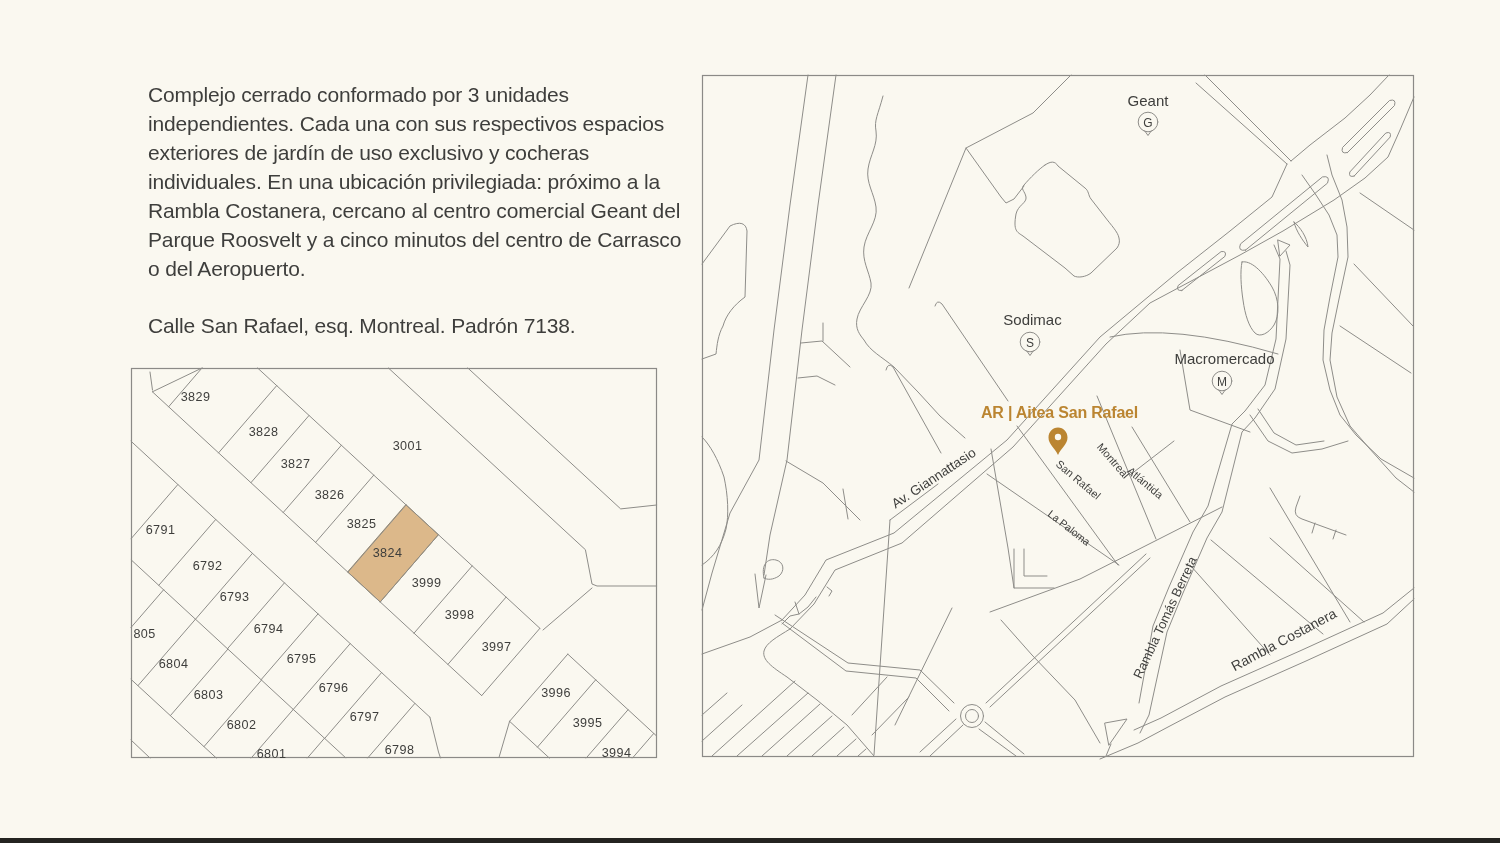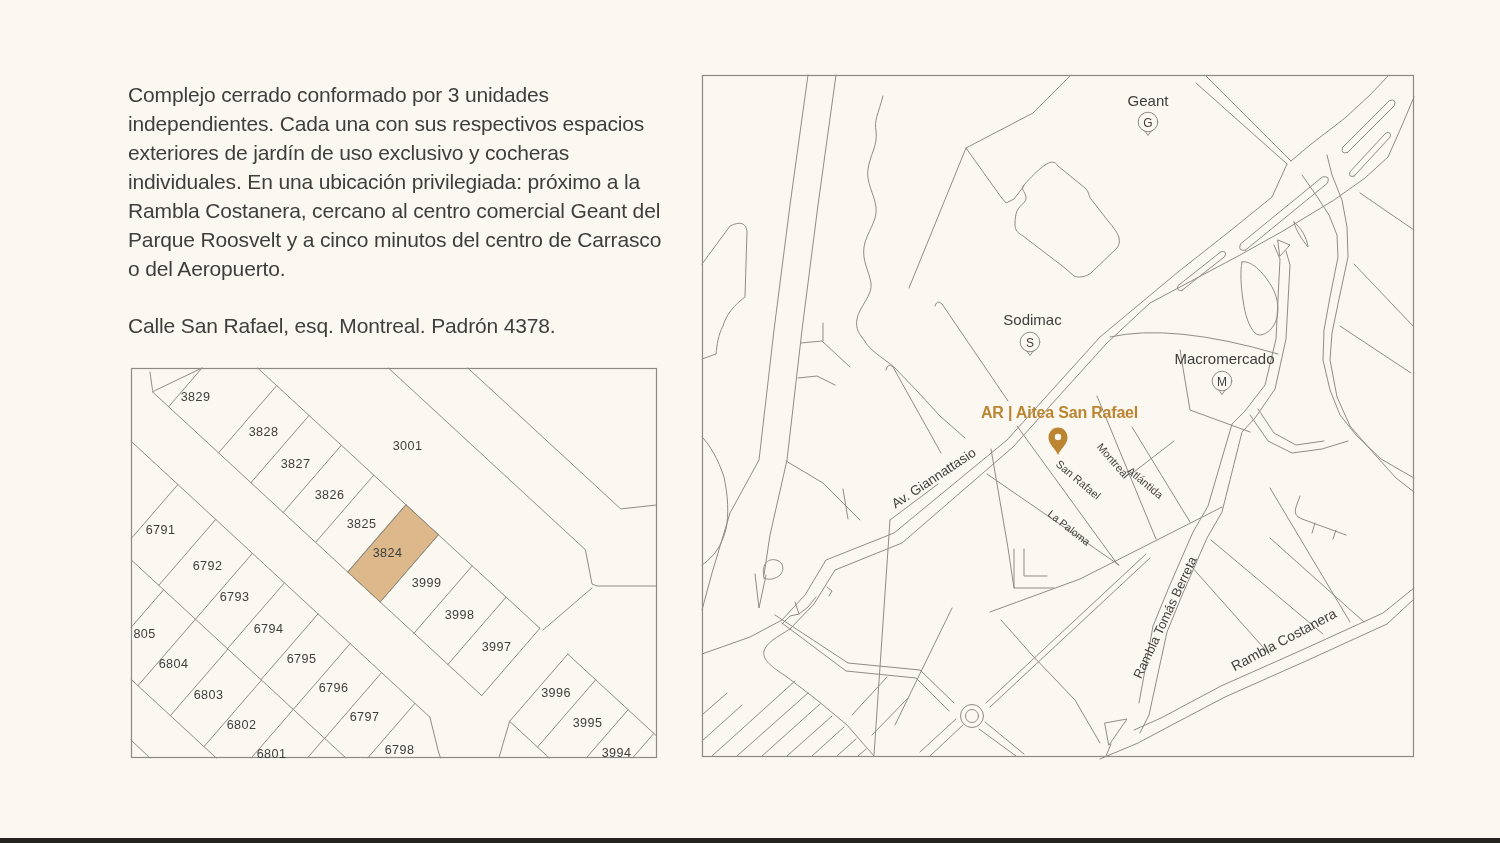--- a/index.html
+++ b/index.html
@@ -1,27 +1,27 @@
 <!DOCTYPE html>
 <html><head>
 <meta charset="utf-8">
 <style>
 html,body{margin:0;padding:0;width:1500px;height:843px;background:#faf8f0;overflow:hidden;}
 body{position:relative;font-family:"Liberation Sans",sans-serif;}
-.txt{position:absolute;left:128px;color:#3e3e3c;font-size:21px;line-height:29.1px;letter-spacing:-0.15px;}
+.txt{position:absolute;left:148px;color:#3e3e3c;font-size:21px;line-height:29.1px;letter-spacing:-0.15px;}
 svg{position:absolute;display:block;overflow:visible;}
 svg .ln{fill:none;stroke:#8e8d89;stroke-width:1;stroke-linejoin:round;stroke-linecap:round;}
 svg text{font-family:"Liberation Sans",sans-serif;fill:#3e3e3c;}
 </style>
 </head>
 <body>
 
 <div class="txt" style="top:79.9px;">Complejo cerrado conformado por 3 unidades<br>independientes. Cada una con sus respectivos espacios<br>exteriores de jardín de uso exclusivo y cocheras<br>individuales. En una ubicación privilegiada: próximo a la<br>Rambla Costanera, cercano al centro comercial Geant del<br>Parque Roosvelt y a cinco minutos del centro de Carrasco<br>o del Aeropuerto.</div>
 
-<div class="txt" style="top:310.6px;">Calle San Rafael, esq. Montreal. Padrón 4378.</div>
+<div class="txt" style="top:310.6px;">Calle San Rafael, esq. Montreal. Padrón 7138.</div>
 
 <svg style="left:130.5px;top:368px" width="526" height="390" viewBox="0 0 526 390">
 
 <rect x="0.5" y="0.5" width="525" height="389" fill="none" stroke="#8b8a87" stroke-width="1.2"></rect>
 <g class="ln">
 
 <polygon points="275.1,136.9 307.4,166.7 249.2,234.0 216.9,204.2" fill="#dcb88a" stroke="#a08a66"></polygon>
 
 <line x1="126.6" y1="0" x2="408.9" y2="260.3"></line>
 

